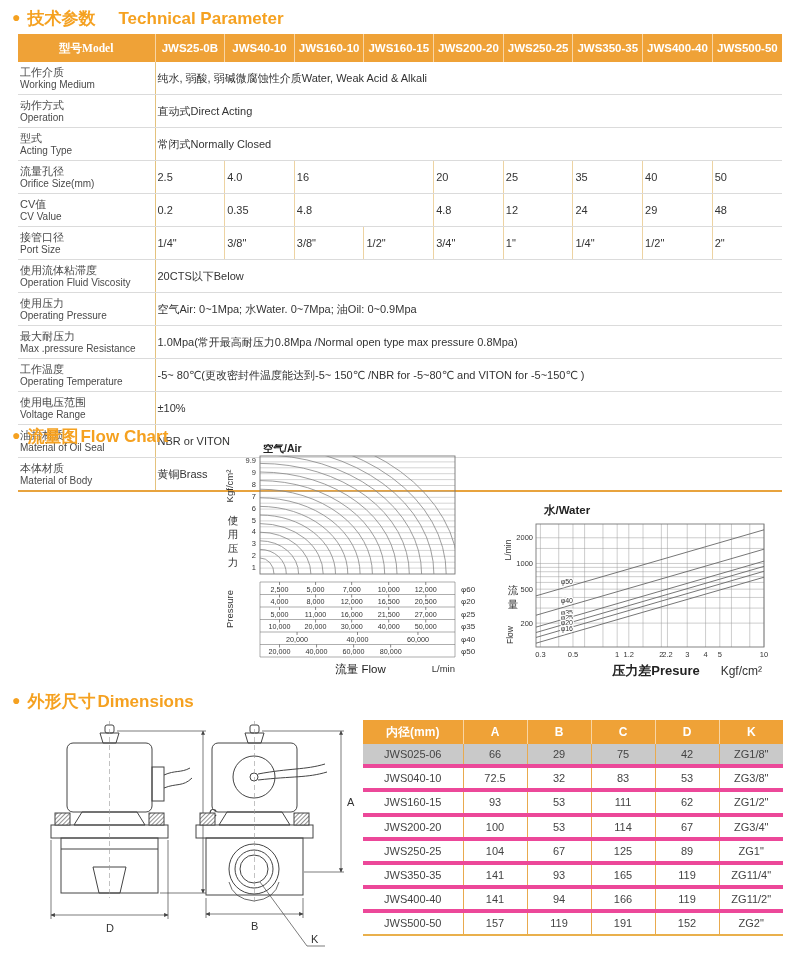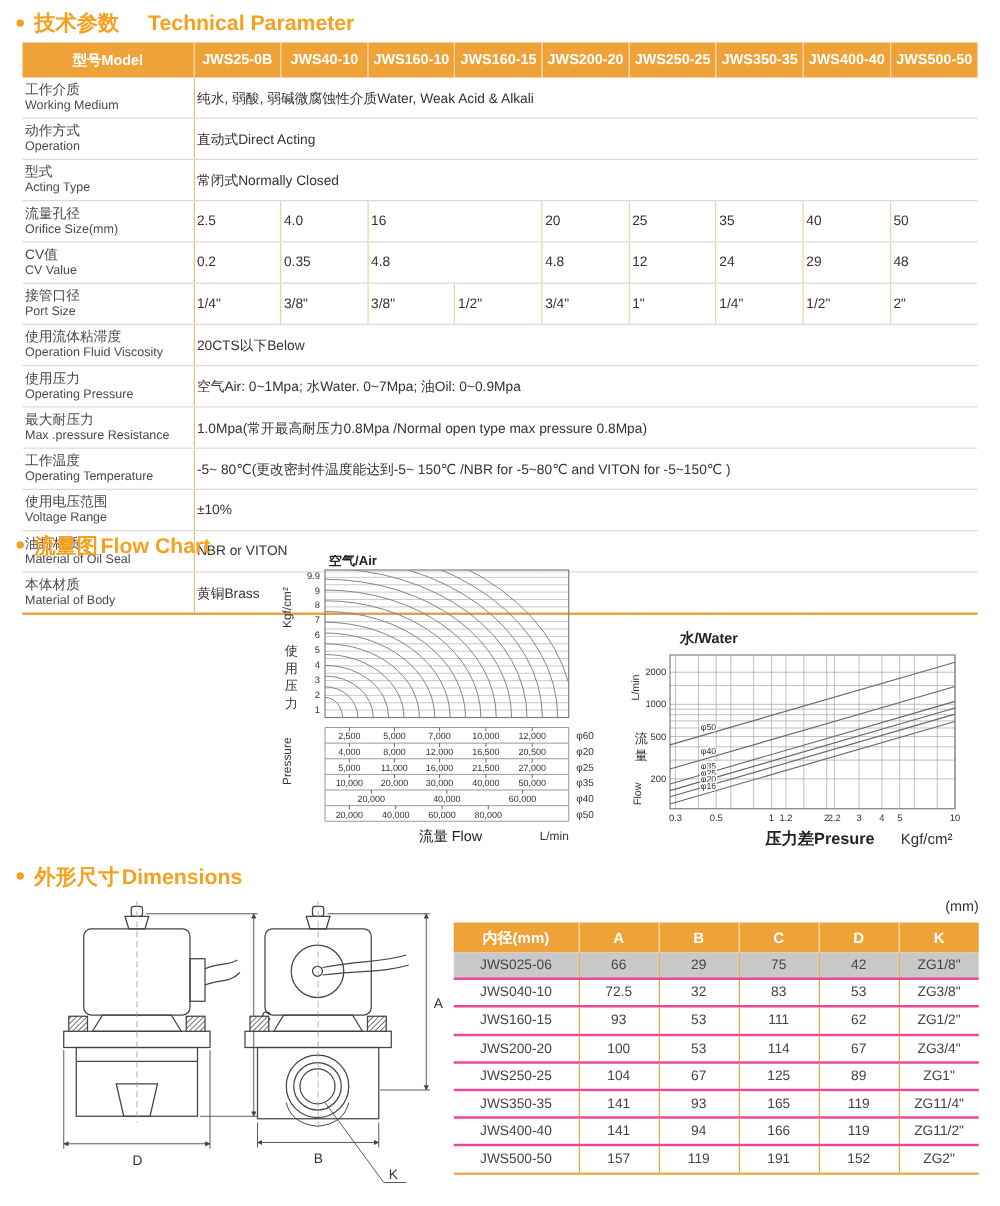--- a/index.html
+++ b/index.html
@@ -10,39 +10,39 @@
   .sec-title{position:absolute;left:12px;font-size:17px;font-weight:bold;color:#F5A120;white-space:nowrap;}
   .sec-title .bullet{font-size:14px;margin-right:7px;vertical-align:2px;}
   .sec-title .en{margin-left:23px;}
   .sec-title.tight .en{margin-left:2px;}
 
   
   #spec-table{position:absolute;left:18px;top:34px;width:764px;border-collapse:collapse;table-layout:fixed;
     border-bottom:2px solid #E8A33D;}
   #spec-table th{background:#EFA237;color:#fff;font-size:11.5px;font-weight:bold;height:28px;padding:0;
     border-left:1px solid rgba(255,255,255,.55);text-align:center;}
-  #spec-table th:first-child{border-left:none;}
+  #spec-table th:first-child{border-left:none;font-family:Liberation Serif, serif;}
   #spec-table td{height:24px;padding:4px 2px;text-align:left;border-bottom:1px solid #DBDBDB;
     font-size:11px;color:#333;overflow:hidden;white-space:nowrap;}
   #spec-table tbody tr:last-child td{border-bottom:none;}
   #spec-table td.lbl{color:#4a4a4a;line-height:1.12;}
   #spec-table td.lbl .zh{font-size:11px;}
   #spec-table td.lbl .en{font-size:10px;}
   #spec-table td.fullval{border-left:1px solid #E4C27D;margin-top:40px;}
   #spec-table td.cellval{border-left:1px solid #EDD3A2;}
   #spec-table td.cellval.first{border-left:1px solid #E4C27D;}
 
   
   #dims-note{position:absolute;left:363px;top:720px;width:420px;text-align:right;font-size:11.5px;color:#333;}
-  #dims-table{position:absolute;left:363px;top:738px;width:420px;border-collapse:collapse;table-layout:fixed;}
+  #dims-table{position:absolute;left:363px;top:720px;width:420px;border-collapse:collapse;table-layout:fixed;}
   #dims-table th{background:#EFA237;color:#fff;font-weight:bold;font-size:12px;height:24px;padding:0;
     border-left:1px solid rgba(255,255,255,.55);text-align:center;}
   #dims-table th:first-child{border-left:none;}
   #dims-table td{height:20.2px;padding:0;text-align:center;font-size:11px;color:#444;
-    border-bottom:2px solid #ec4899;border-left:1px solid #E9AA4E;white-space:nowrap;}
+    border-bottom:4px solid #ec4899;border-left:1px solid #E9AA4E;white-space:nowrap;}
   #dims-table td:first-child{border-left:none;}
   #dims-table tr.gray td{background:#C9C9C9;}
   #dims-table tbody tr:last-child td{border-bottom:2px solid #E9B04C;}
 
   svg{position:absolute;}
   #air-svg{left:215px;top:444px;}
   #water-svg{left:498px;top:502px;}
   #valve-svg{left:5px;top:712px;}
 </style>
 </head>

